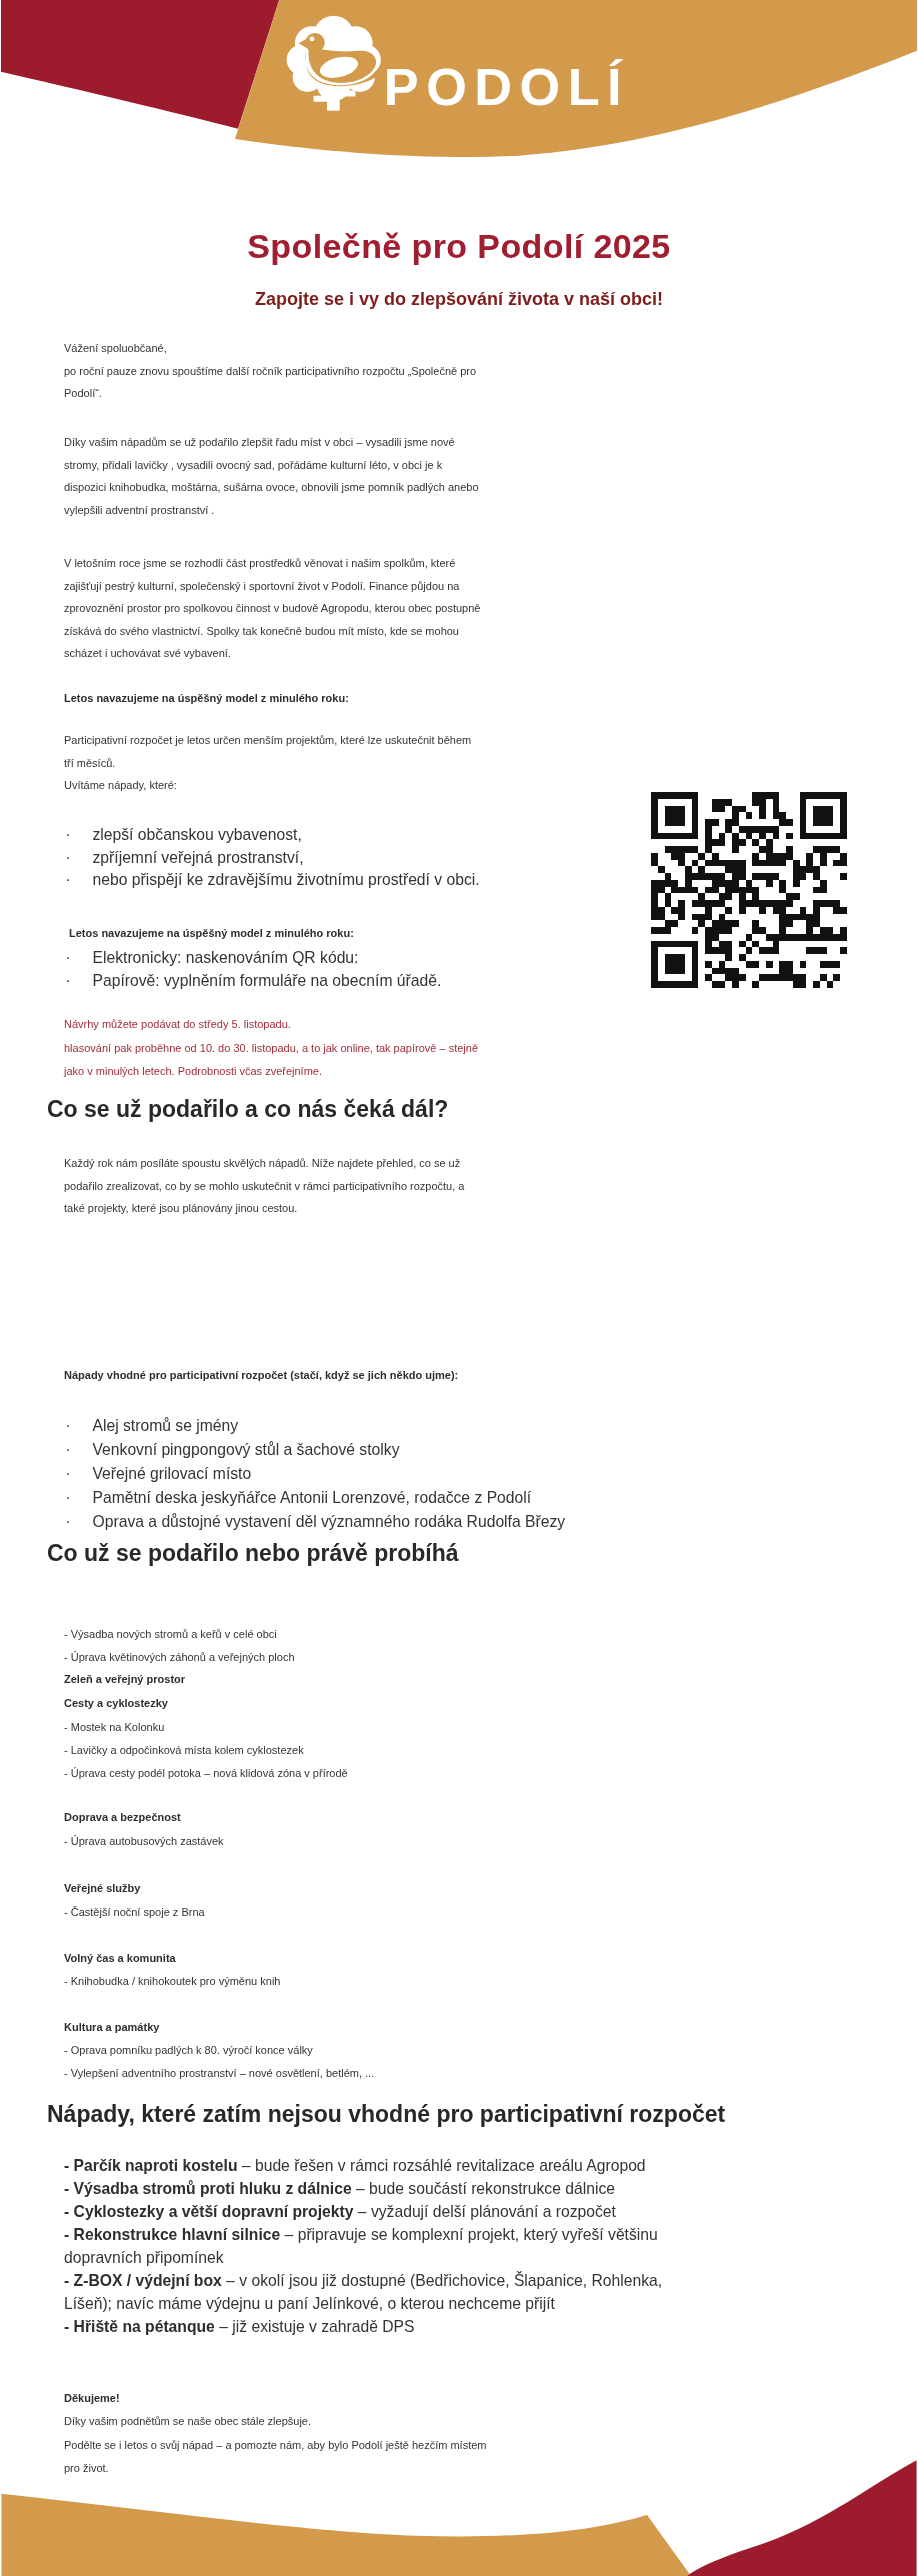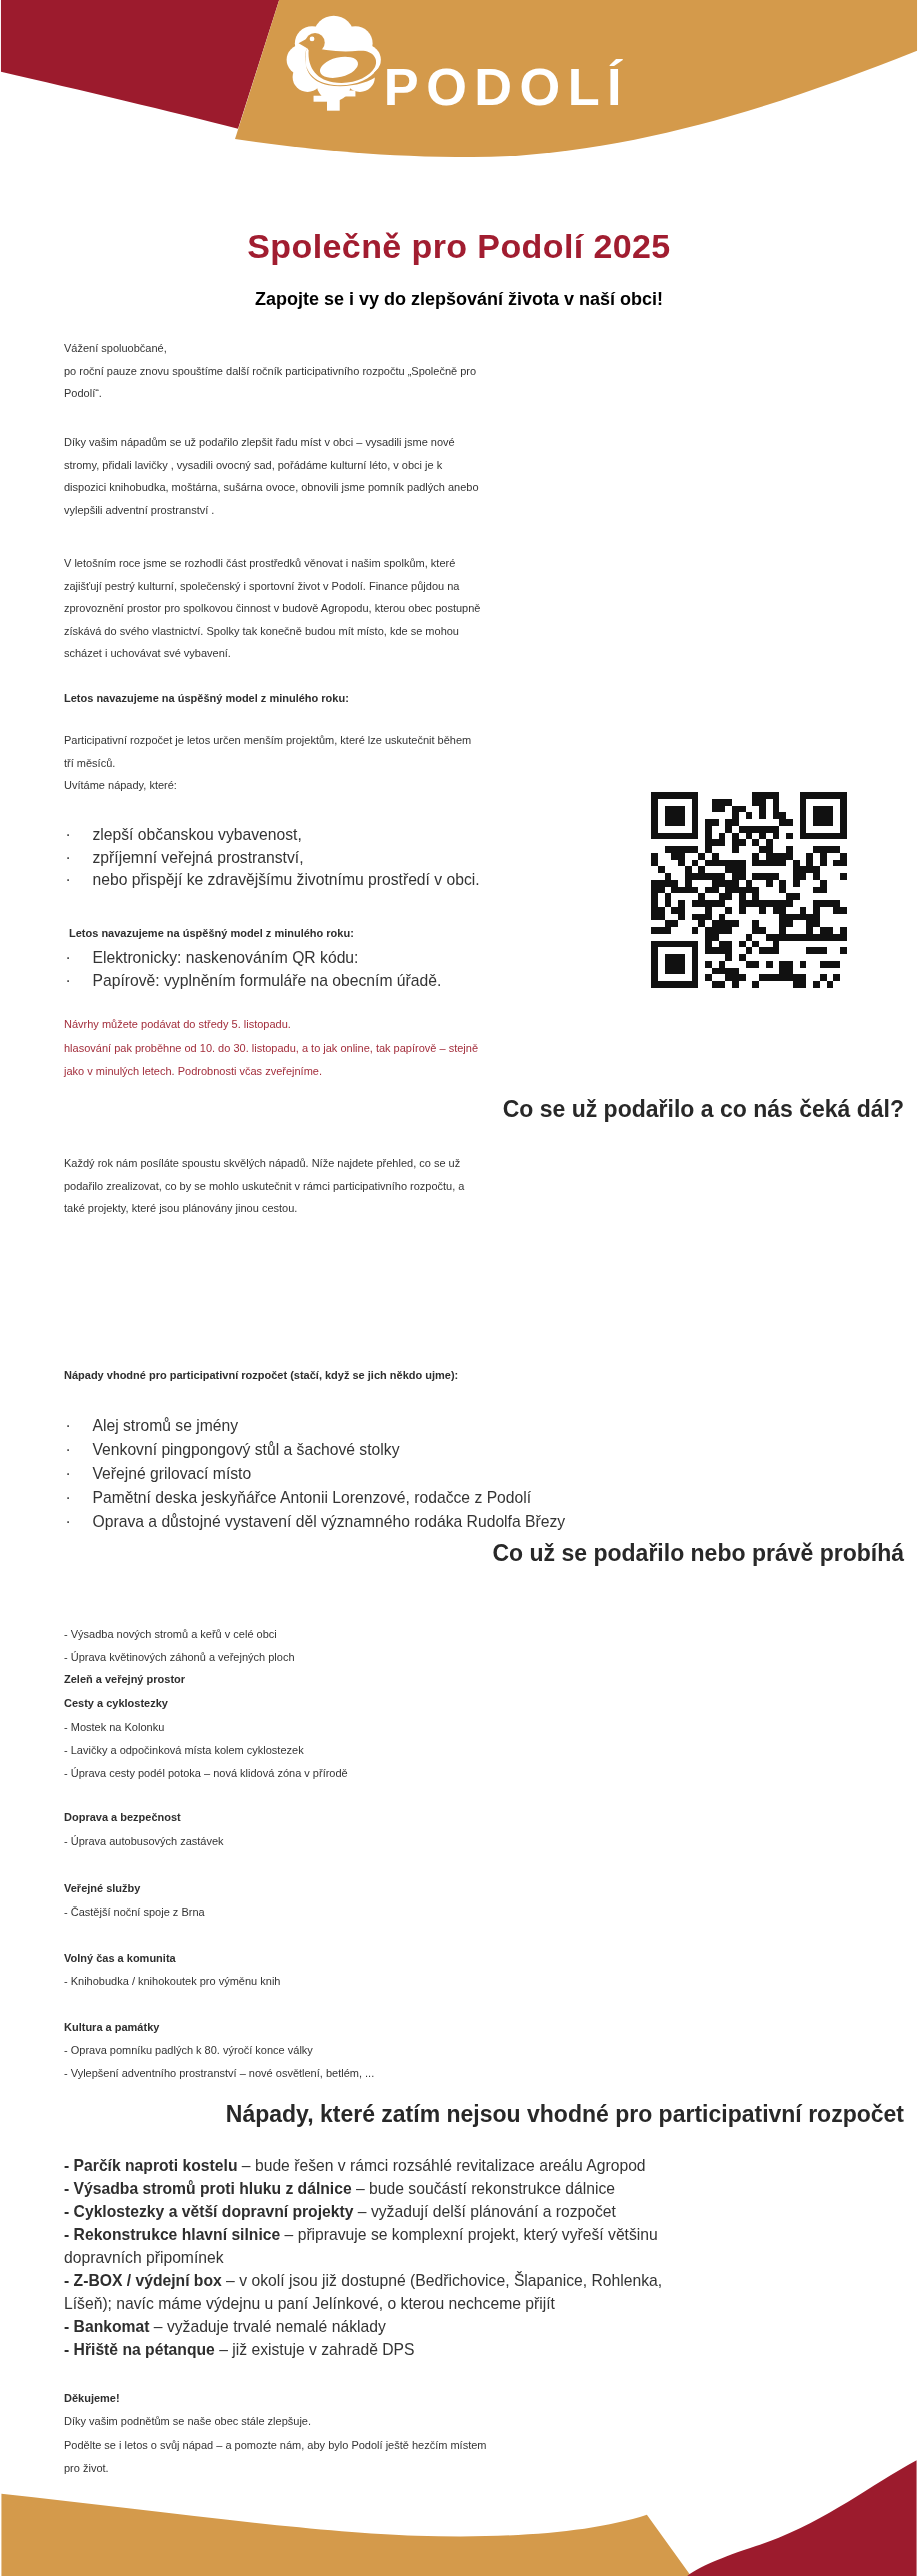--- a/index.html
+++ b/index.html
@@ -1,26 +1,26 @@
 <!DOCTYPE html>
 <html style="font-size:12px"><head>
 <meta charset="utf-8">
 <style>
   html,body{margin:0;padding:0;background:#ffffff;}
   body{width:918px;height:2576px;position:relative;overflow:hidden;
        font-family:"Liberation Sans",sans-serif;color:#343434;}
   .abs{position:absolute;}
   .txt{left:64px;width:793px;font-size:11px;line-height:22.5px;white-space:pre-line;}
   .bold{font-weight:700;color:#2e2e2e;}
-  .h1{left:80px;width:824px;font-size:23px;line-height:30px;font-weight:700;color:#282828;text-align:right;}
+  .h1{left:47px;width:824px;font-size:23px;line-height:30px;font-weight:700;color:#282828;}
   .red{color:#a32e3c;}
   .title{left:0;width:918px;text-align:center;font-size:34px;line-height:39px;
          font-weight:700;color:#a11d30;letter-spacing:0.4px;}
   .subtitle{left:0;width:918px;text-align:center;font-size:18px;line-height:22.5px;
-            font-weight:700;color:#000000;}
+            font-weight:700;color:#7f1d1d;}
   .blist{left:64px;width:793px;font-size:15.7px;}
   .blist .row{display:flex;}
   .blist .dot{width:27px;flex:0 0 27px;text-align:left;padding-left:1.5px;color:#343434;}
   .cat-items{white-space:pre-line;}
   .uitem{white-space:pre-line;font-size:15.7px;line-height:23px;}
   .uitem b{font-weight:700;color:#2e2e2e;}
   svg{display:block;}
 </style>
 </head>
 <body>
@@ -483,21 +483,20 @@
 <div class="abs h1" style="top:2099px">Nápady, které zatím nejsou vhodné pro participativní rozpočet</div>
 
 <div class="abs" style="top:2154px;left:64px;width:796px">
   <div class="uitem"><b>- Parčík naproti kostelu</b><span> – bude řešen v rámci rozsáhlé revitalizace areálu Agropod</span></div>
   <div class="uitem"><b>- Výsadba stromů proti hluku z dálnice</b><span> – bude součástí rekonstrukce dálnice</span></div>
   <div class="uitem"><b>- Cyklostezky a větší dopravní projekty</b><span> – vyžadují delší plánování a rozpočet</span></div>
   <div class="uitem"><b>- Rekonstrukce hlavní silnice</b><span> – připravuje se komplexní projekt, který vyřeší většinu
 dopravních připomínek</span></div>
   <div class="uitem"><b>- Z-BOX / výdejní box</b><span> – v okolí jsou již dostupné (Bedřichovice, Šlapanice, Rohlenka,
 Líšeň); navíc máme výdejnu u paní Jelínkové, o kterou nechceme přijít</span></div>
-  <div class="uitem"><b>- Bankomat</b><span> – vyžaduje trvalé nemalé náklady</span></div>
   <div class="uitem"><b>- Hřiště na pétanque</b><span> – již existuje v zahradě DPS</span></div>
 </div>
 
 <div class="abs txt bold" style="top:2387px;line-height:23px">Děkujeme!</div>
 <div class="abs txt" style="top:2410px;line-height:23px">Díky vašim podnětům se naše obec stále zlepšuje.</div>
 <div class="abs txt" style="top:2434px;line-height:23px">Podělte se i letos o svůj nápad – a pomozte nám, aby bylo Podolí ještě hezčím místem
 pro život.</div>
 
 <svg class="abs" style="top:2449px;left:0" width="918" height="127" viewBox="0 0 1225 170">
   <path d="M0,60 C200,82 420,112 555,116 C680,120 790,112 864,88 L923,170 H0 Z" fill="#d49a4b"></path>

